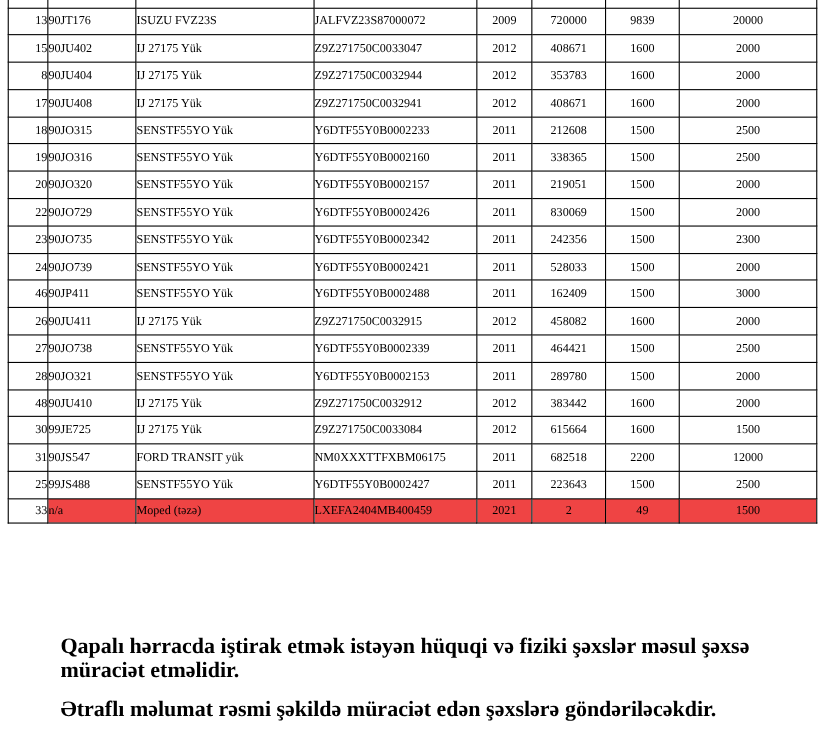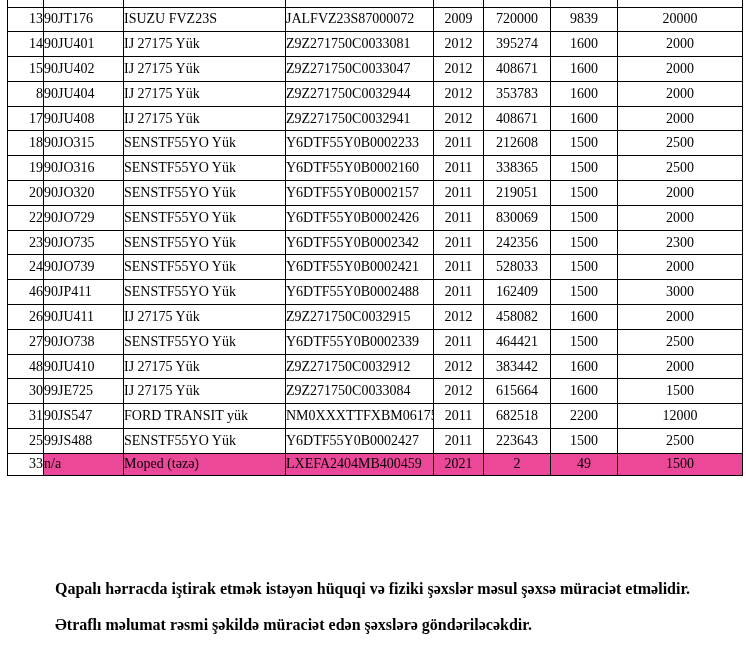--- a/index.html
+++ b/index.html
@@ -16,46 +16,46 @@
     color: #000000;
     overflow: hidden;
   }
   table.vehicle-table {
     position: absolute;
     left: 7px;
     top: 0;
     border-collapse: collapse;
     table-layout: fixed;
     width: 735px;
-    font-size: 14px;
+    font-size: 11px;
   }
   table.vehicle-table td {
     border: 1px solid #000000;
     padding: 0;
     vertical-align: middle;
     overflow: hidden;
     white-space: nowrap;
   }
   tr.data-row { height: 24.8px; }
   tr.data-row.short { height: 22px; }
   tr.stub-row { height: 7px; }
   tr.stub-row td { border-top: none; }
   td.num   { text-align: right;  padding-right: 8px; }
   td.left  { text-align: left;   padding-left: 9px; }
   td.center{ text-align: center; }
-  td.gray  { background: #ec4899; }
+  td.gray  { background: #ef4444; }
   .notes {
     position: absolute;
     left: 55px;
     top: 578px;
     width: 655px;
   }
   .note {
     font-weight: bold;
-    font-size: 16px;
+    font-size: 20px;
     line-height: 21px;
     margin: 0 0 15px 0;
   }
 </style>
 </head>
 <body>
 
 <div class="page">
 
   <table class="vehicle-table">
@@ -84,30 +84,20 @@
           <td class="num">13</td>
           <td class="left">90JT176</td>
           <td class="left">ISUZU FVZ23S</td>
           <td class="left">JALFVZ23S87000072</td>
           <td class="center">2009</td>
           <td class="center">720000</td>
           <td class="center">9839</td>
           <td class="center">20000</td>
         </tr>
         <tr class="data-row">
-          <td class="num">14</td>
-          <td class="left">90JU401</td>
-          <td class="left">IJ 27175 Yük</td>
-          <td class="left">Z9Z271750C0033081</td>
-          <td class="center">2012</td>
-          <td class="center">395274</td>
-          <td class="center">1600</td>
-          <td class="center">2000</td>
-        </tr>
-        <tr class="data-row">
           <td class="num">15</td>
           <td class="left">90JU402</td>
           <td class="left">IJ 27175 Yük</td>
           <td class="left">Z9Z271750C0033047</td>
           <td class="center">2012</td>
           <td class="center">408671</td>
           <td class="center">1600</td>
           <td class="center">2000</td>
         </tr>
         <tr class="data-row">
@@ -212,20 +202,30 @@
         </tr>
         <tr class="data-row">
           <td class="num">27</td>
           <td class="left">90JO738</td>
           <td class="left">SENSTF55YO Yük</td>
           <td class="left">Y6DTF55Y0B0002339</td>
           <td class="center">2011</td>
           <td class="center">464421</td>
           <td class="center">1500</td>
           <td class="center">2500</td>
+        </tr>
+        <tr class="data-row">
+          <td class="num">28</td>
+          <td class="left">90JO321</td>
+          <td class="left">SENSTF55YO Yük</td>
+          <td class="left">Y6DTF55Y0B0002153</td>
+          <td class="center">2011</td>
+          <td class="center">289780</td>
+          <td class="center">1500</td>
+          <td class="center">2000</td>
         </tr>
         <tr class="data-row">
           <td class="num">48</td>
           <td class="left">90JU410</td>
           <td class="left">IJ 27175 Yük</td>
           <td class="left">Z9Z271750C0032912</td>
           <td class="center">2012</td>
           <td class="center">383442</td>
           <td class="center">1600</td>
           <td class="center">2000</td>

